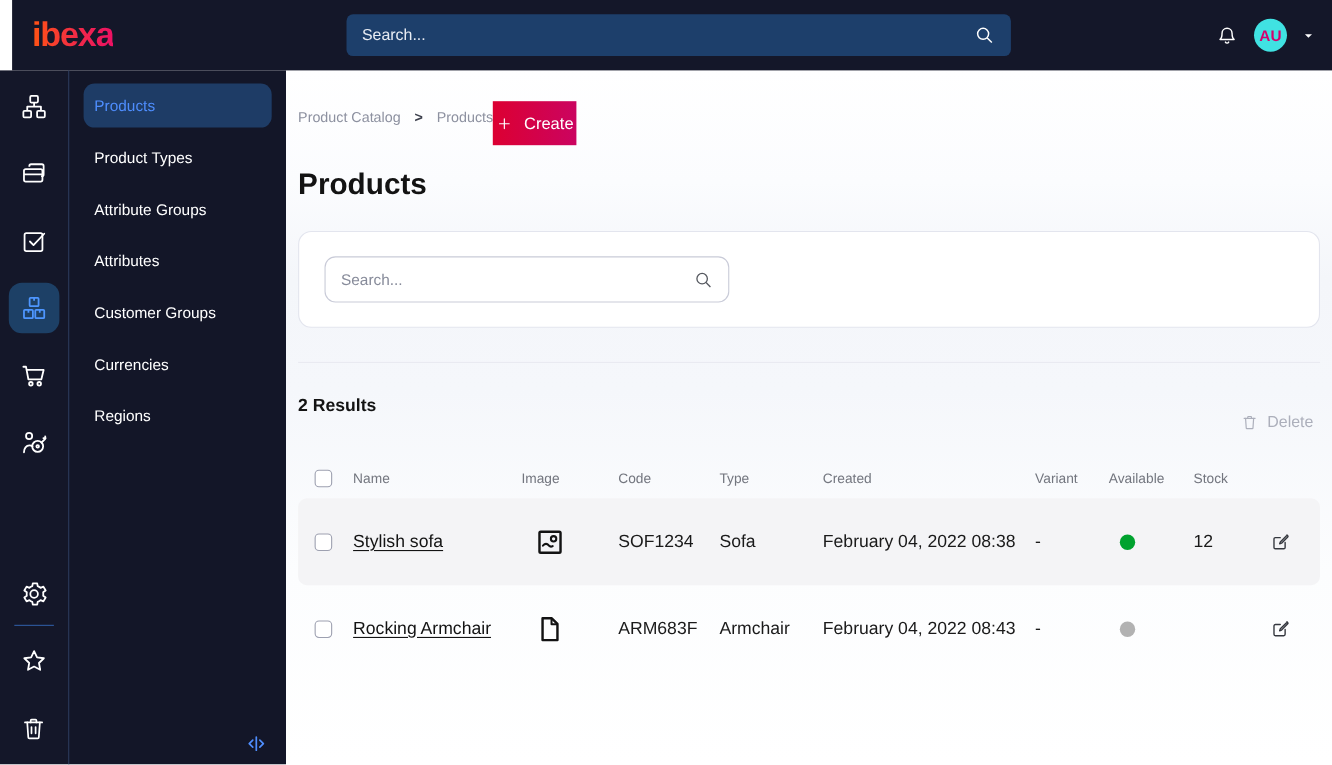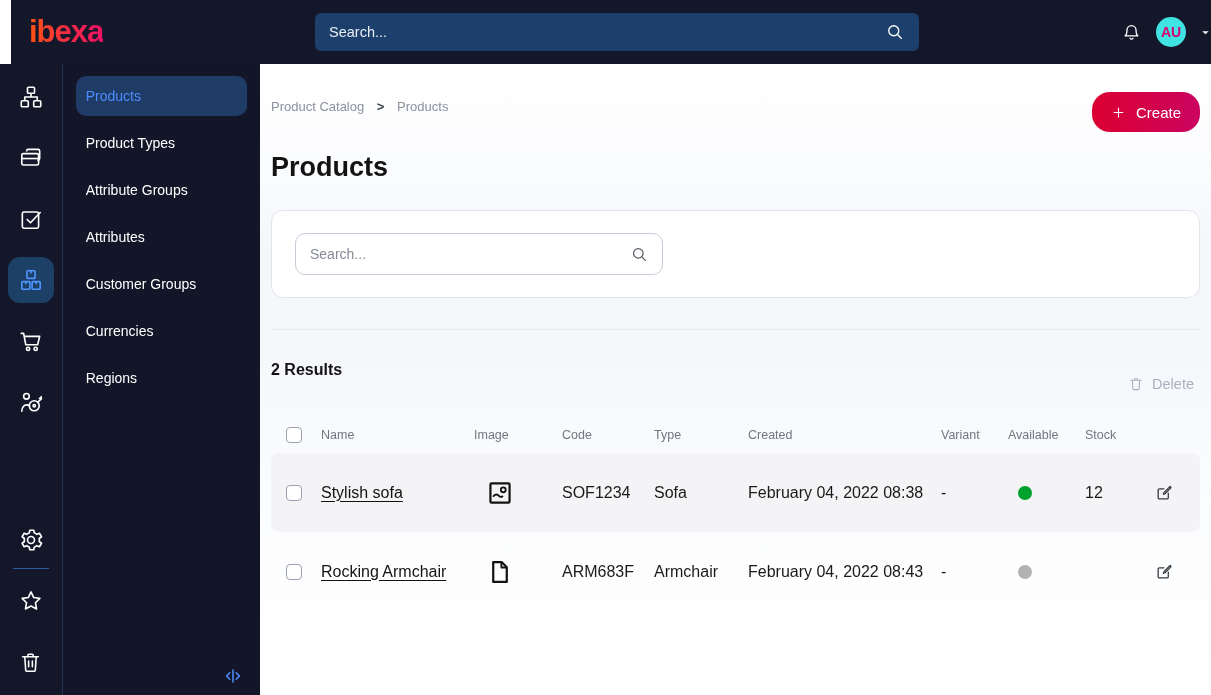--- a/index.html
+++ b/index.html
@@ -26,21 +26,21 @@
     position:absolute; left:304px; top:13px; width:604px; height:38px;
     background:#1d3f6b; border-radius:6px; display:flex; align-items:center;
   }
   .global-search input {
     flex:1; background:transparent; border:none; outline:none;
     color:#fff; font-size:14.5px; padding:0 14px; font-family:inherit;
   }
   .global-search input::placeholder { color:#e8ecf3; opacity:1; }
   .global-search .mag { margin-right:14px; }
   .topbar-right {
-    position:absolute; right:0; top:0; height:64px;
+    position:absolute; right:16px; top:0; height:64px;
     display:flex; align-items:center; gap:14px;
   }
   .avatar {
     width:30px; height:30px; border-radius:50%; background:#40e2e2;
     color:#d6006e; font-size:14px; font-weight:700;
     display:flex; align-items:center; justify-content:center; cursor:pointer;
   }
 
   
   .shell { display:flex; height:631px; }
@@ -69,26 +69,26 @@
     cursor:pointer;
   }
   .menu-item.active { background:#1e3c66; color:#4e8dfd; }
   .collapse-btn { position:absolute; right:16px; bottom:8px; cursor:pointer; }
 
   
   .main {
     flex:1; padding:28px 11px 0;
     background:linear-gradient(180deg,#ffffff 0%,#fbfcfe 16%,#f4f6fa 30%,#f5f7fb 46%,#fcfdfe 72%,#ffffff 100%);
   }
-  .head-row { display:flex; justify-content:space-between; align-items:flex-start; }
+  .head-row { display:flex; justify-content:flex-start; align-items:flex-start; }
   .breadcrumb { font-size:13px; color:#8d91a0; margin-top:7px; }
   .breadcrumb .sep { color:#3c3f4c; font-weight:700; margin:0 9px; }
   .breadcrumb .crumb { cursor:pointer; }
   .create-btn {
-    height:40px; padding:0 19px; border:none; border-radius:18px;
+    height:40px; padding:0 3px; border:none; border-radius:0;
     background:linear-gradient(90deg,#dc0032 0%,#cb0460 100%);
     color:#fff; font-size:15px; font-family:inherit;
     display:flex; align-items:center; gap:10px; cursor:pointer;
   }
   .page-title { font-size:27px; font-weight:700; color:#131313; margin:20px 0 0; }
 
   .filter-card {
     margin-top:27px; height:88px; background:#fff;
     border:1px solid #e3e5ee; border-radius:12px; padding:22px 23px;
   }

